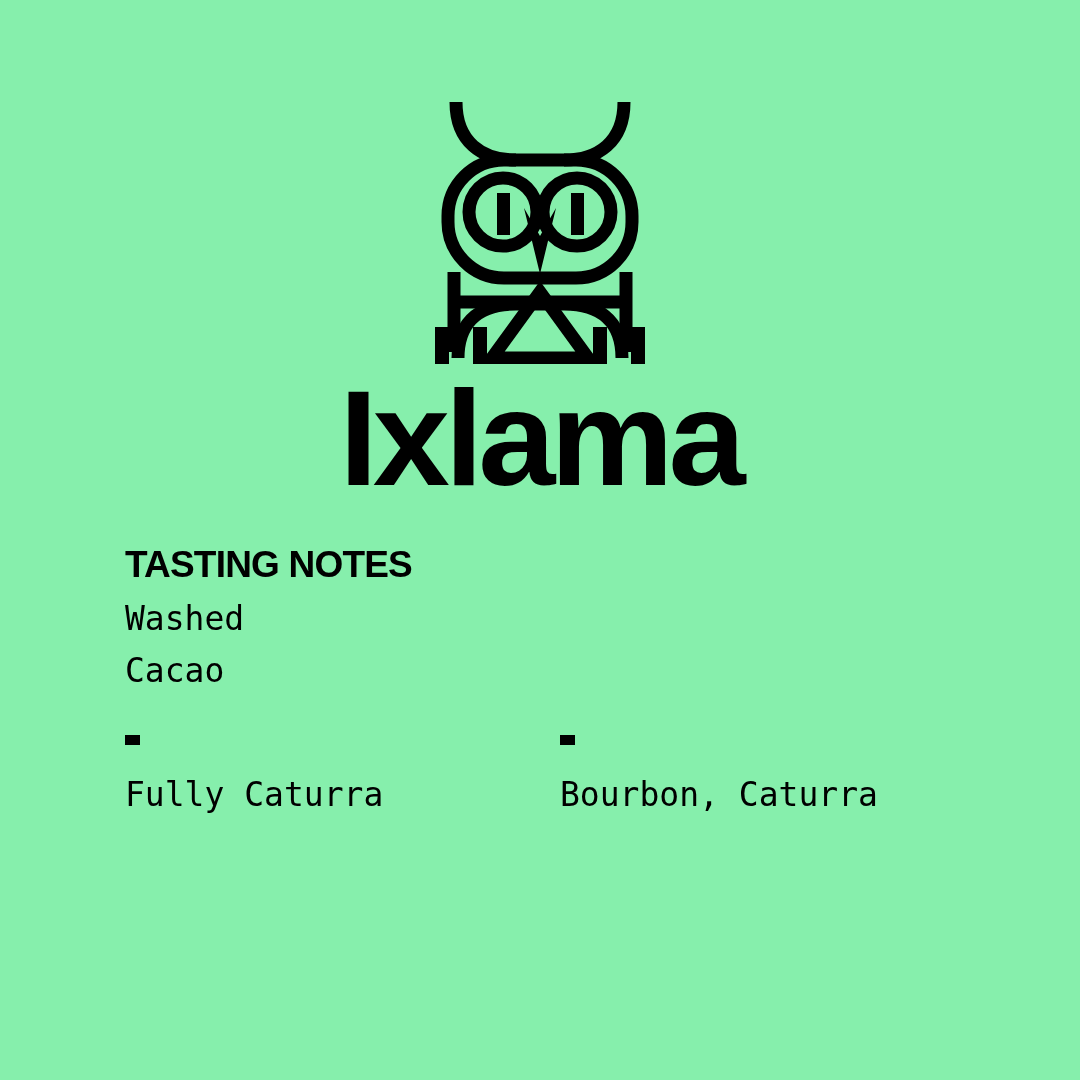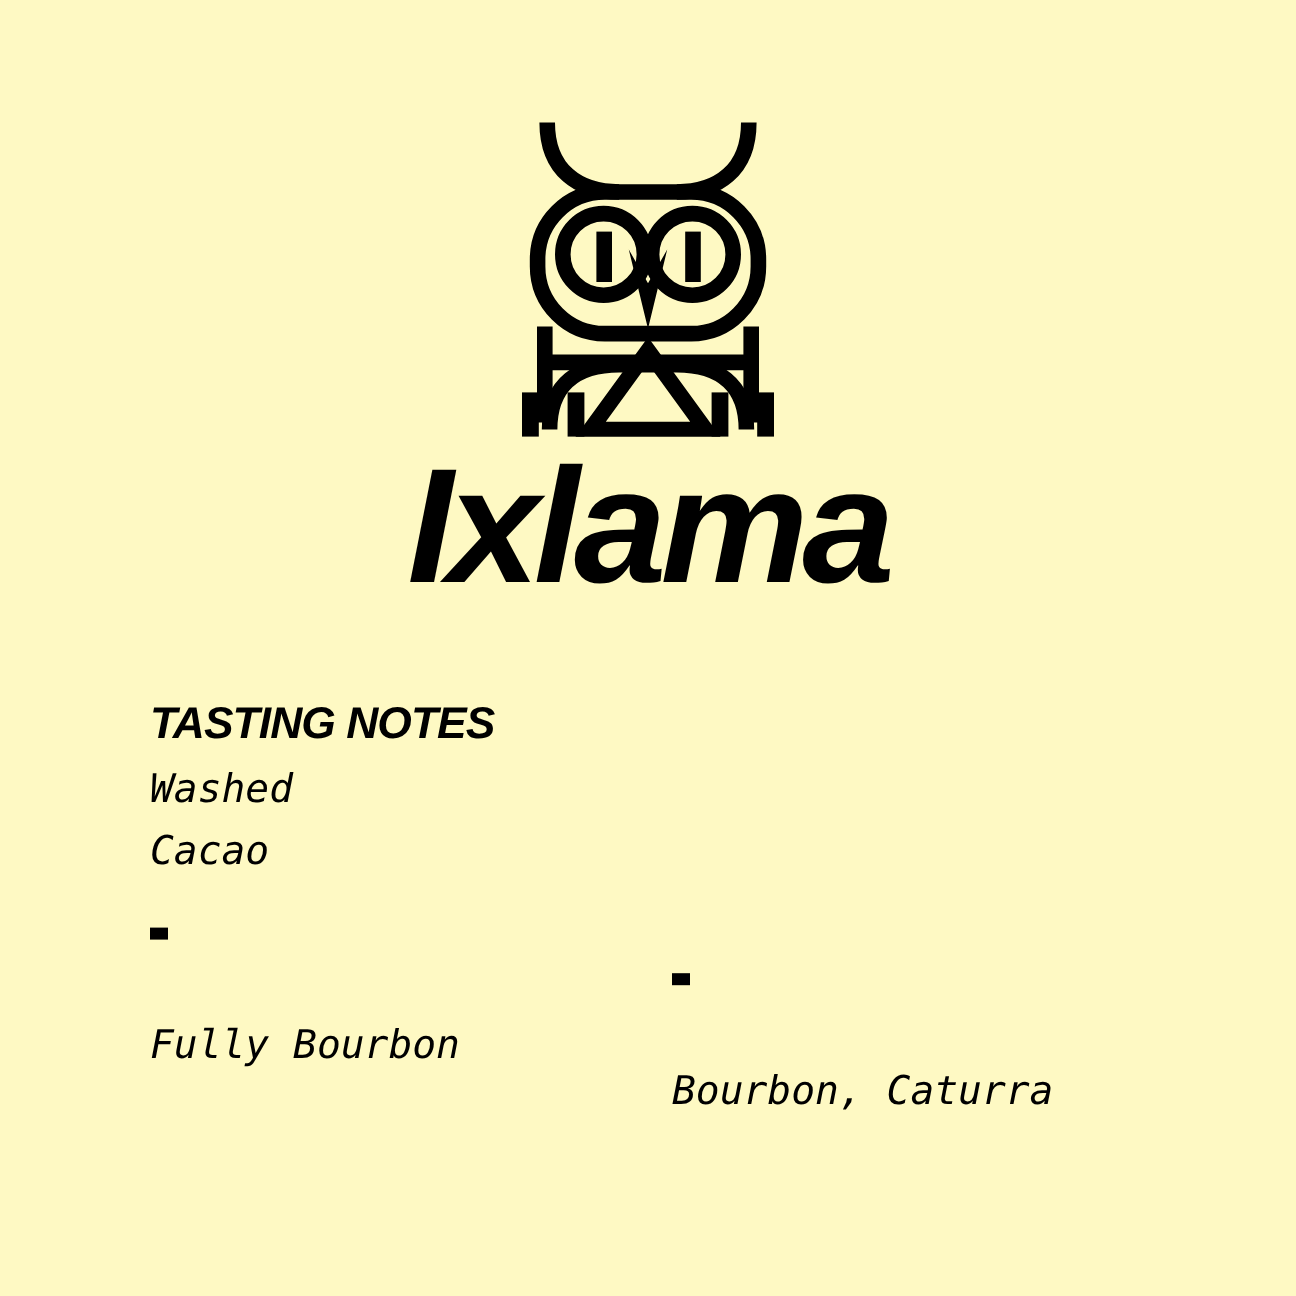--- a/index.html
+++ b/index.html
@@ -70,21 +70,20 @@
     align-items: flex-start;
   }
   .spec-col {
     width: 435px;
     flex: 0 0 435px;
     box-sizing: border-box;
   }
   .spec-col.right {
     width: 405px;
     flex: 0 0 405px;
-    margin-top: 38px;
   }
 
   .spec-heading {
     color: #000000;
     font-family: "Liberation Sans", sans-serif;
     font-weight: 700;
     font-size: 37px;
     line-height: 44px;
     letter-spacing: -0.8px;
     white-space: nowrap;
@@ -114,21 +113,21 @@
     display: block;
     width: 15px;
     height: 10px;
     background: #000000;
     margin-top: 14px;
   }
 </style>
 </head>
 <body>
 
-<div id="card" style="background: #fef9c3; font-style: italic;">
+<div id="card" style="background: #86efac;">
 
   <div id="logo-wrap">
     <svg id="owl-logo" viewBox="0 0 240 268" xmlns="http://www.w3.org/2000/svg" aria-hidden="true">
       <g fill="none" stroke="#000000" stroke-width="13" stroke-linecap="butt">
 
         <path d="M36,6 C36,46 62,64 96,64"></path>
 
         <path d="M204,6 C204,46 178,64 144,64"></path>
 
         <rect x="28" y="64" width="184" height="118" rx="56" ry="56"></rect>
@@ -190,21 +189,21 @@
         <div class="sep">
           <span class="dash"></span>
         </div>
       </div>
     </div>
 
     <div class="spec-row">
 
       <div class="spec-col">
         <div class="spec-body">
-          <span class="line">Fully Bourbon</span>
+          <span class="line">Fully Caturra</span>
         </div>
       </div>
 
       <div class="spec-col right">
         <div class="spec-body">
           <span class="line">Bourbon, Caturra</span>
         </div>
       </div>
     </div>
 

